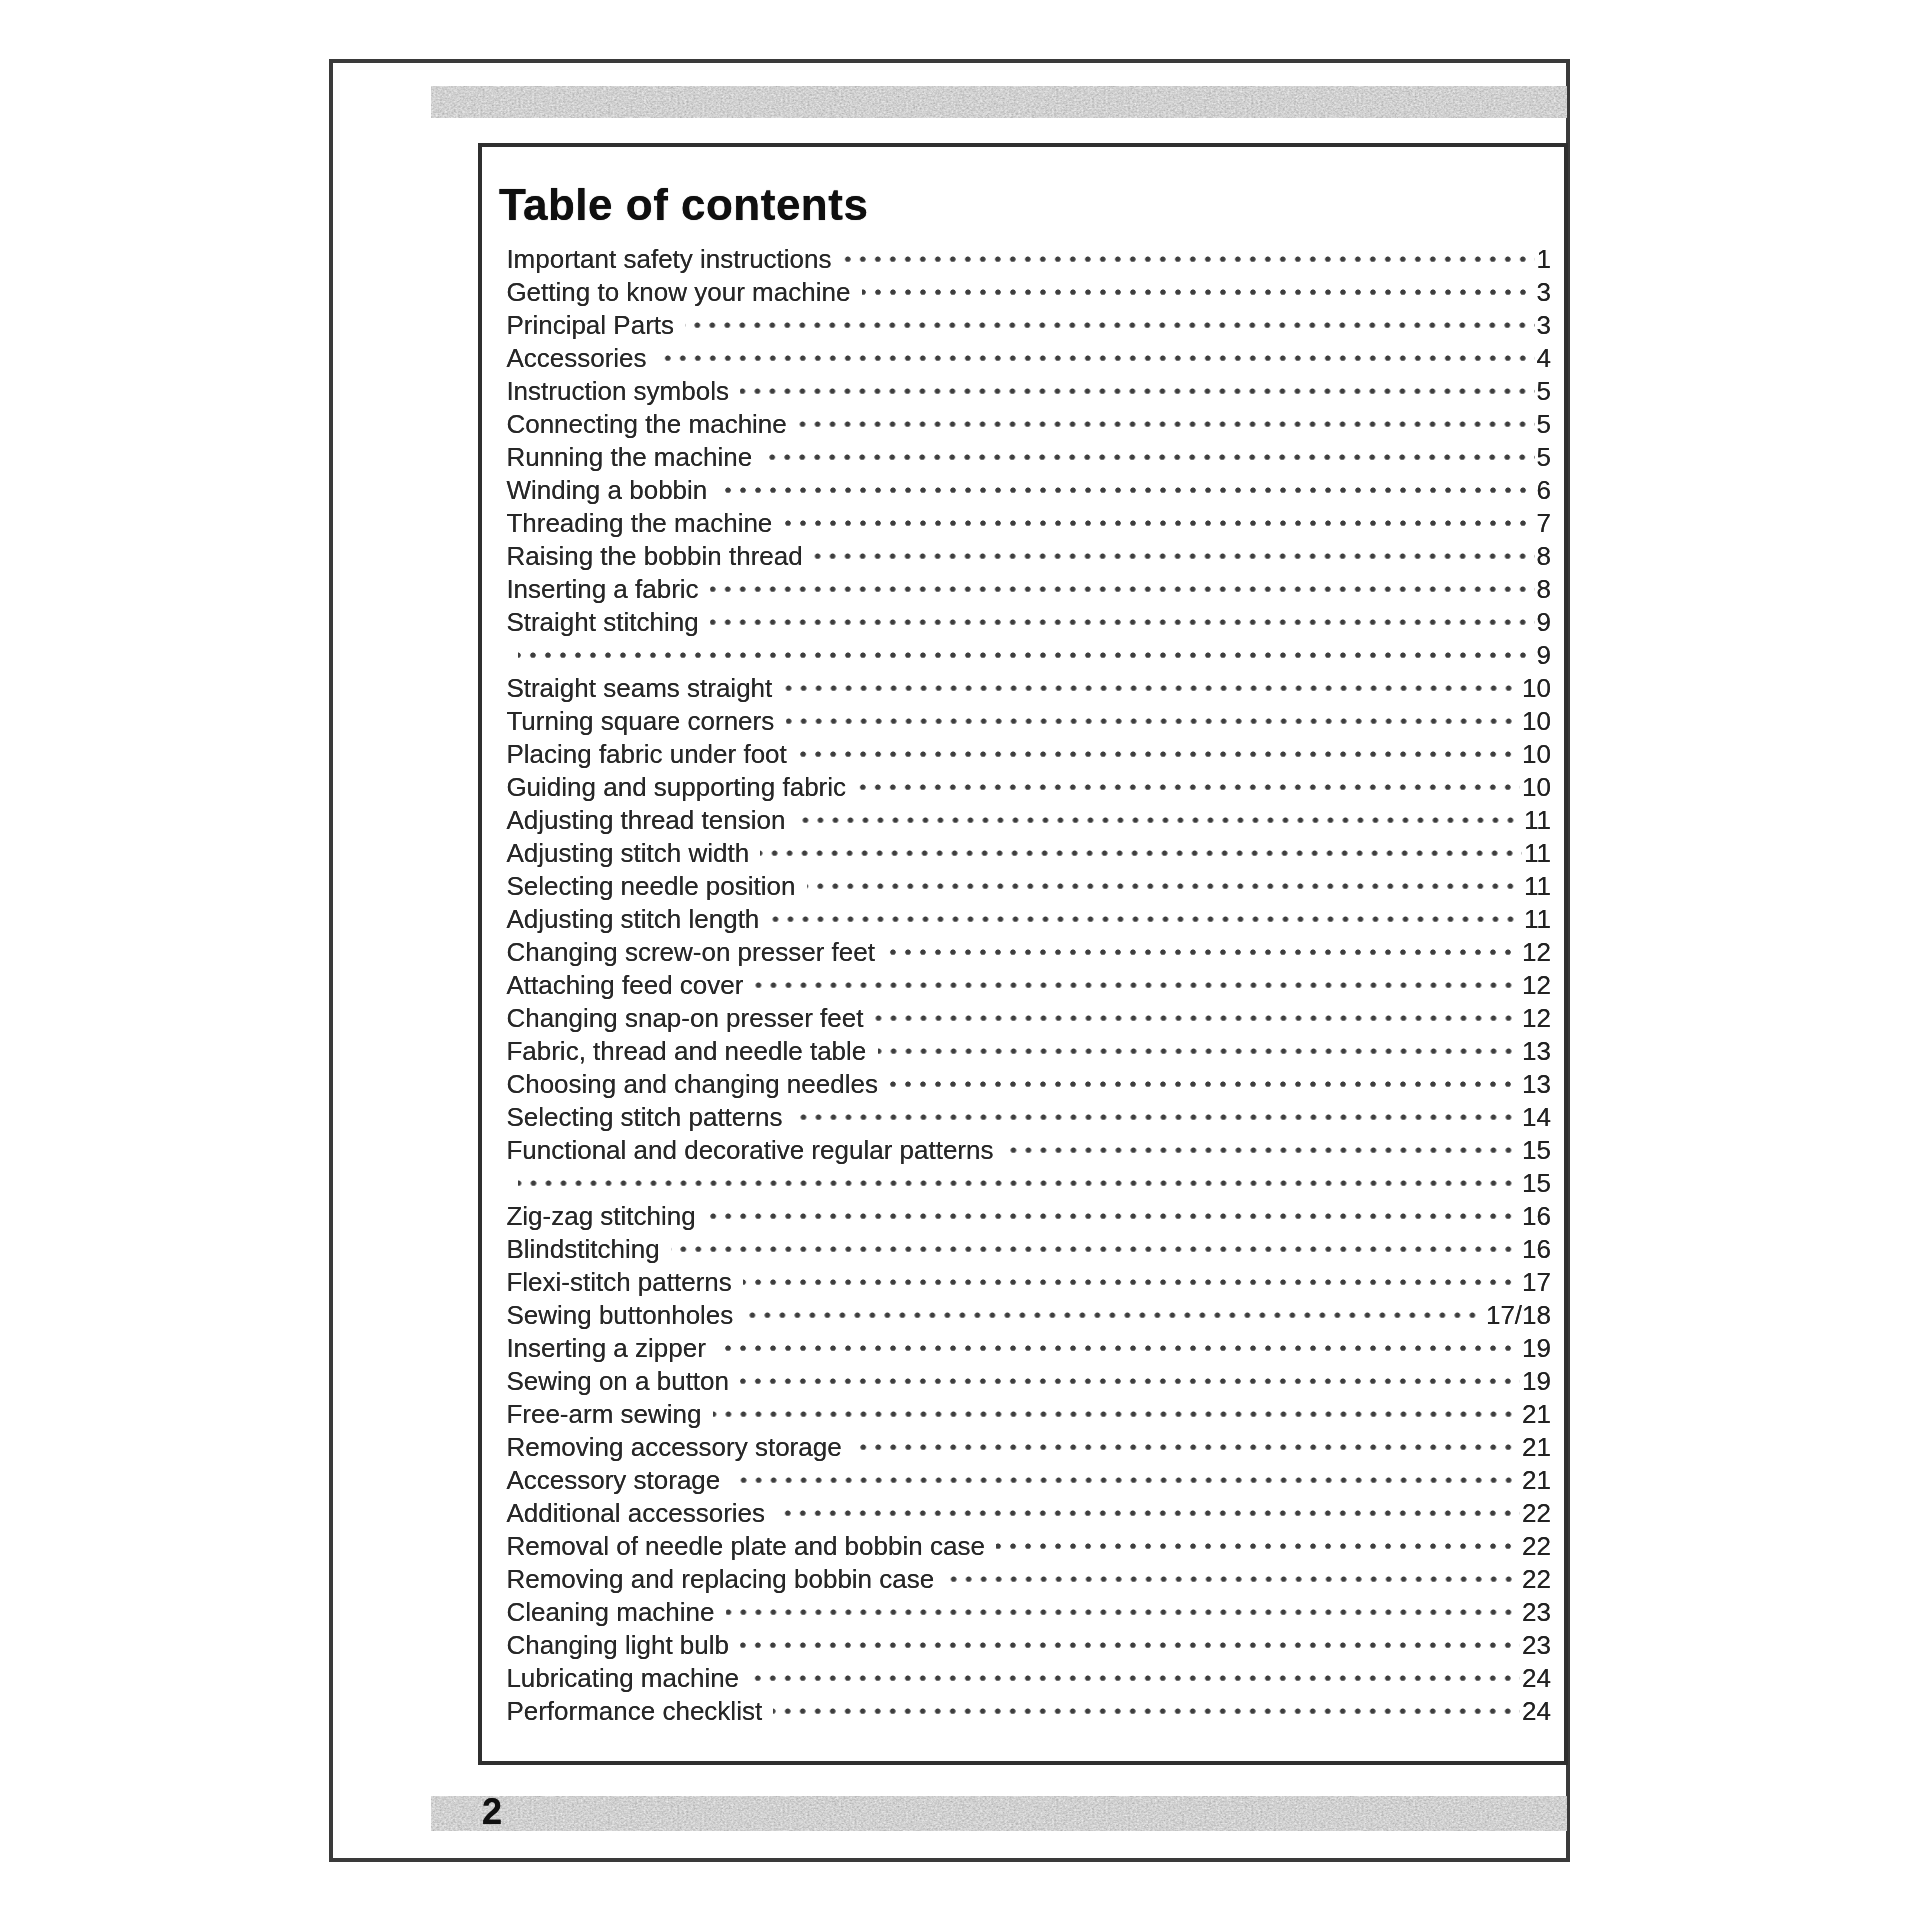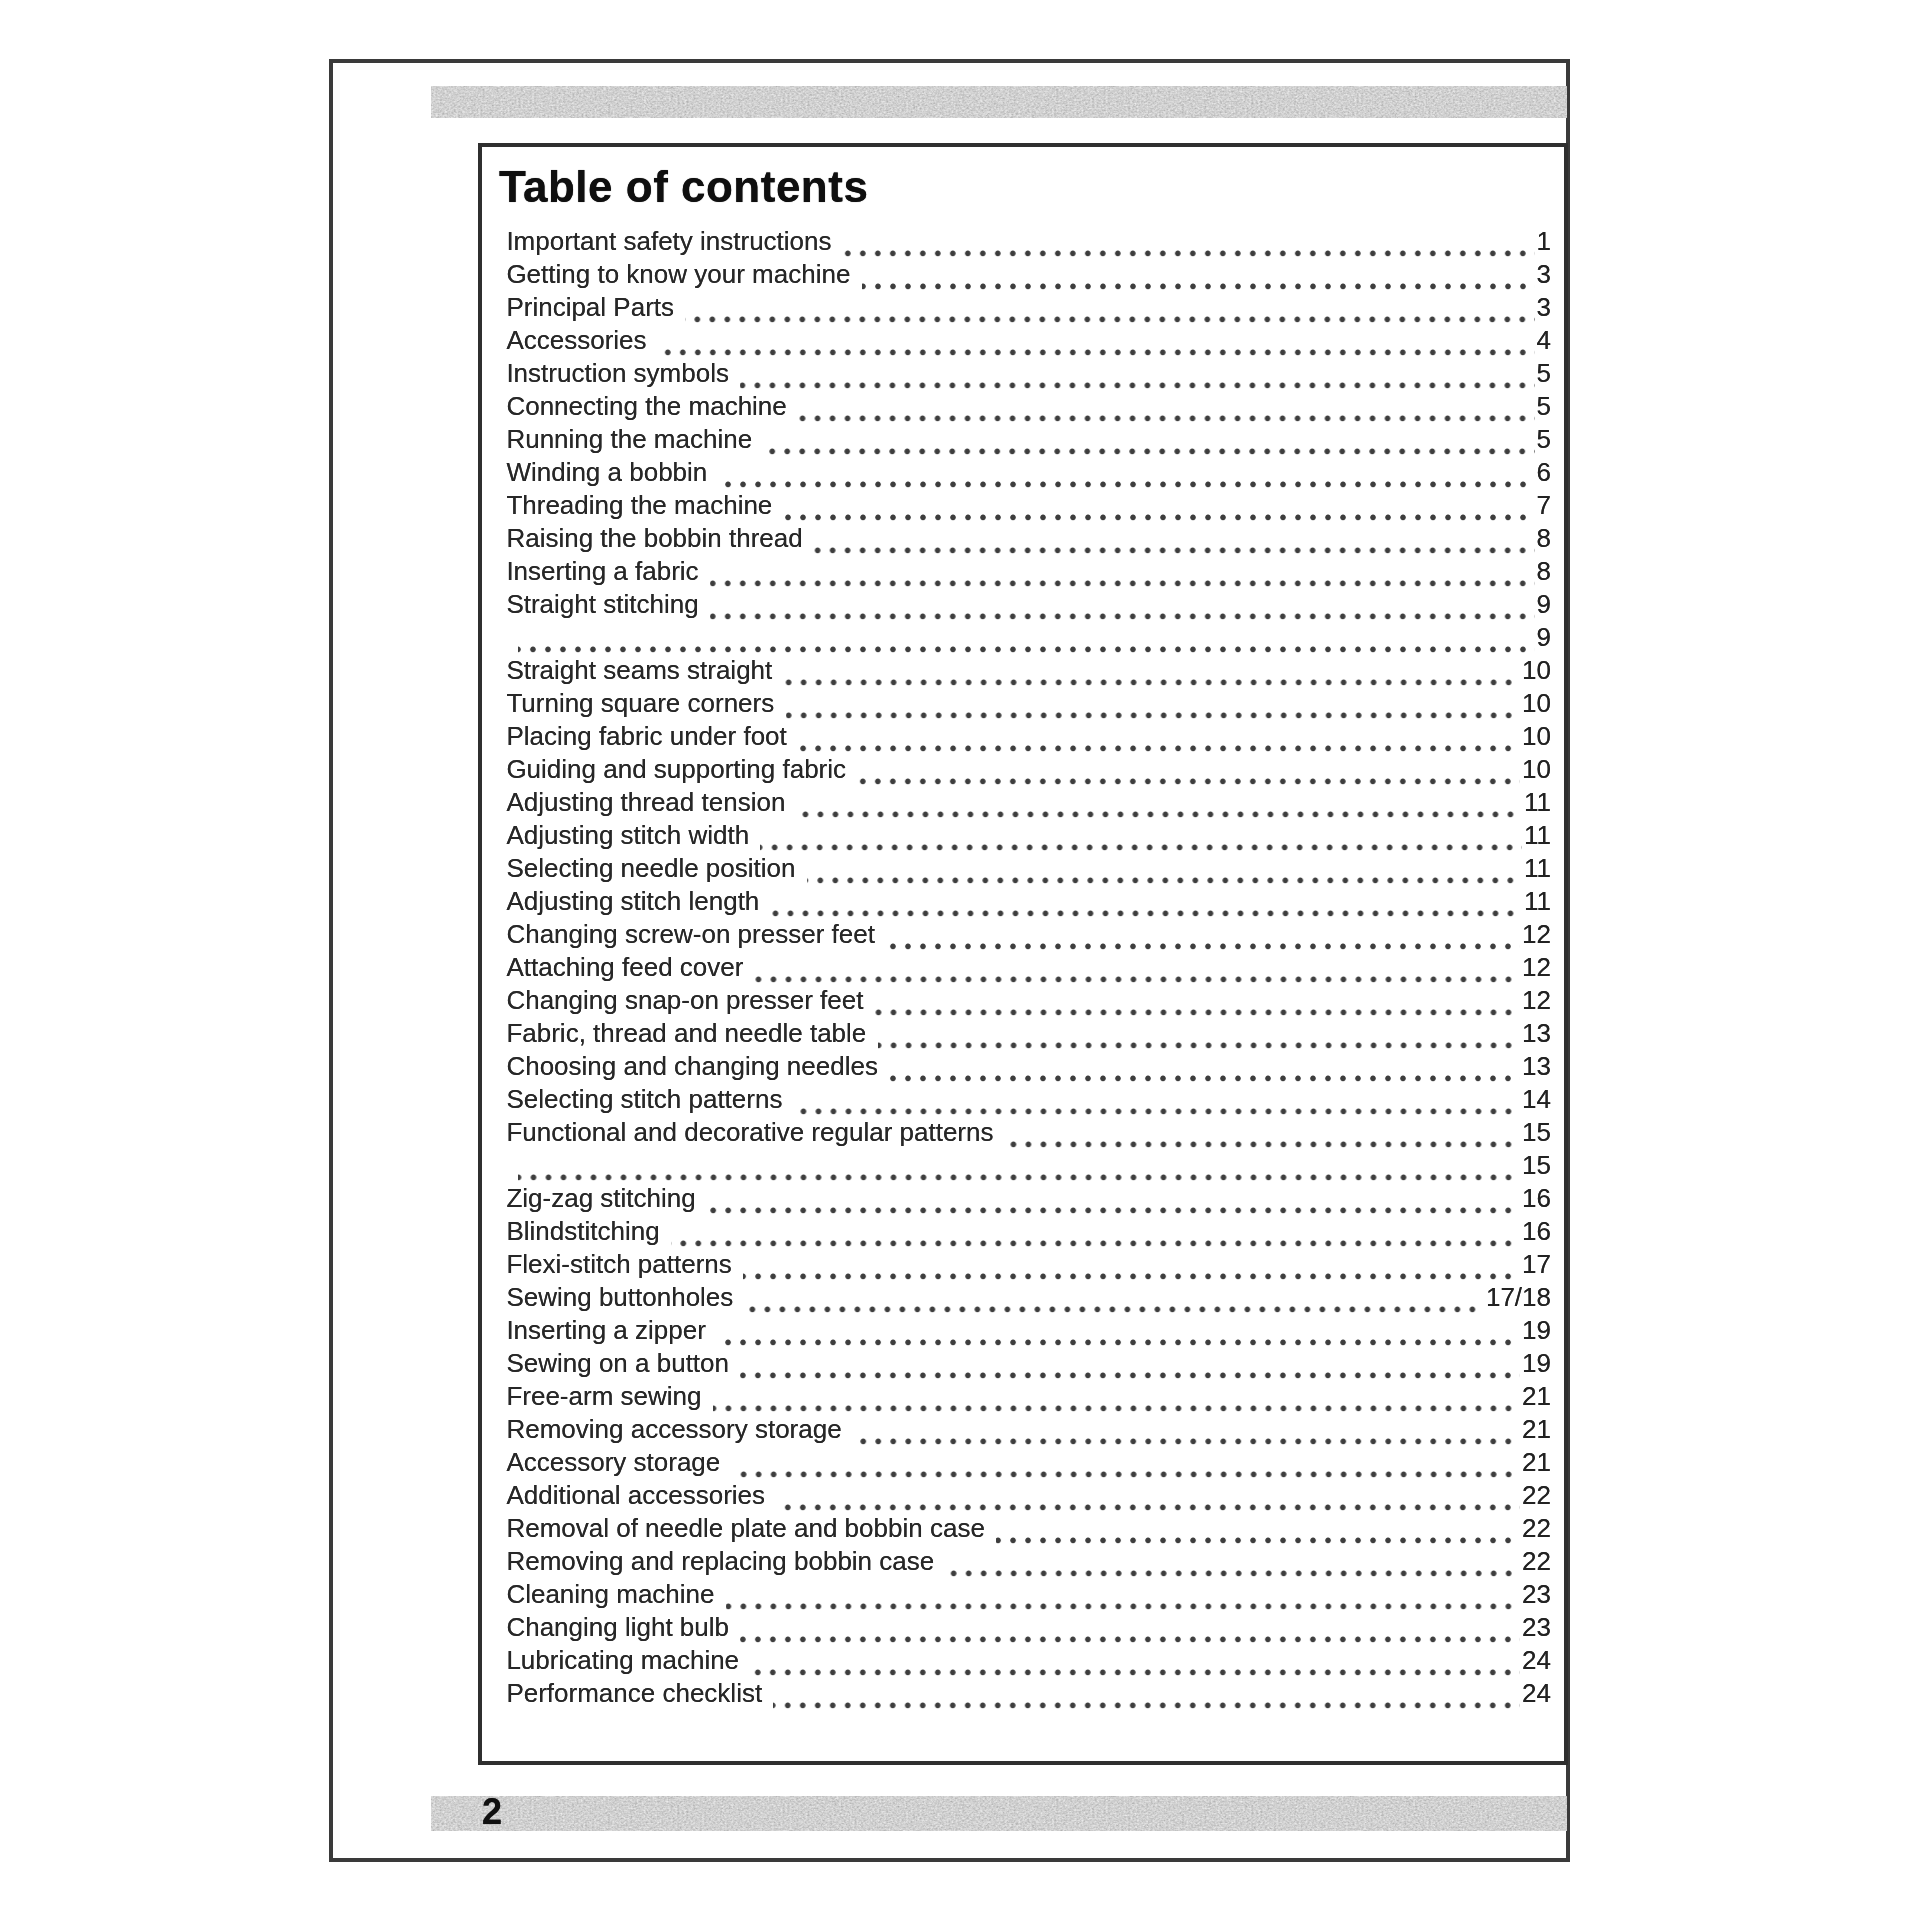--- a/index.html
+++ b/index.html
@@ -34,35 +34,35 @@
   }
   .band-top svg, .band-bottom svg { display: block; width: 100%; height: 100%; }
 
   
   .toc-box {
     position: absolute;
     left: 478px; top: 143px;
     width: 1090px; height: 1622px;
     border: 4.7px solid #2f2f2f;
     box-sizing: border-box;
-    padding: 13px 13px 0 15px;
+    padding: 31px 13px 0 15px;
     background: #ffffff;
   }
   .toc-title {
     margin: 1.9px 0 13px 1.9px;
     font-size: 44px;
     font-weight: bold;
     letter-spacing: 0.5px;
     color: #0f0f0f;
     text-shadow: 0 0 0.7px #0f0f0f;
   }
   .toc-list { margin-left: 9.4px; margin-right: 0; }
   .toc-row {
     display: flex;
-    align-items: flex-end;
+    align-items: center;
     height: 33px;
     line-height: 33px;
     font-size: 26px;
     color: #272727;
     text-shadow: 0 0 0.6px rgba(40,40,40,0.85);
   }
   .toc-label { white-space: nowrap; }
   .toc-dots {
     flex: 1 1 auto;
     height: 6.6px;

